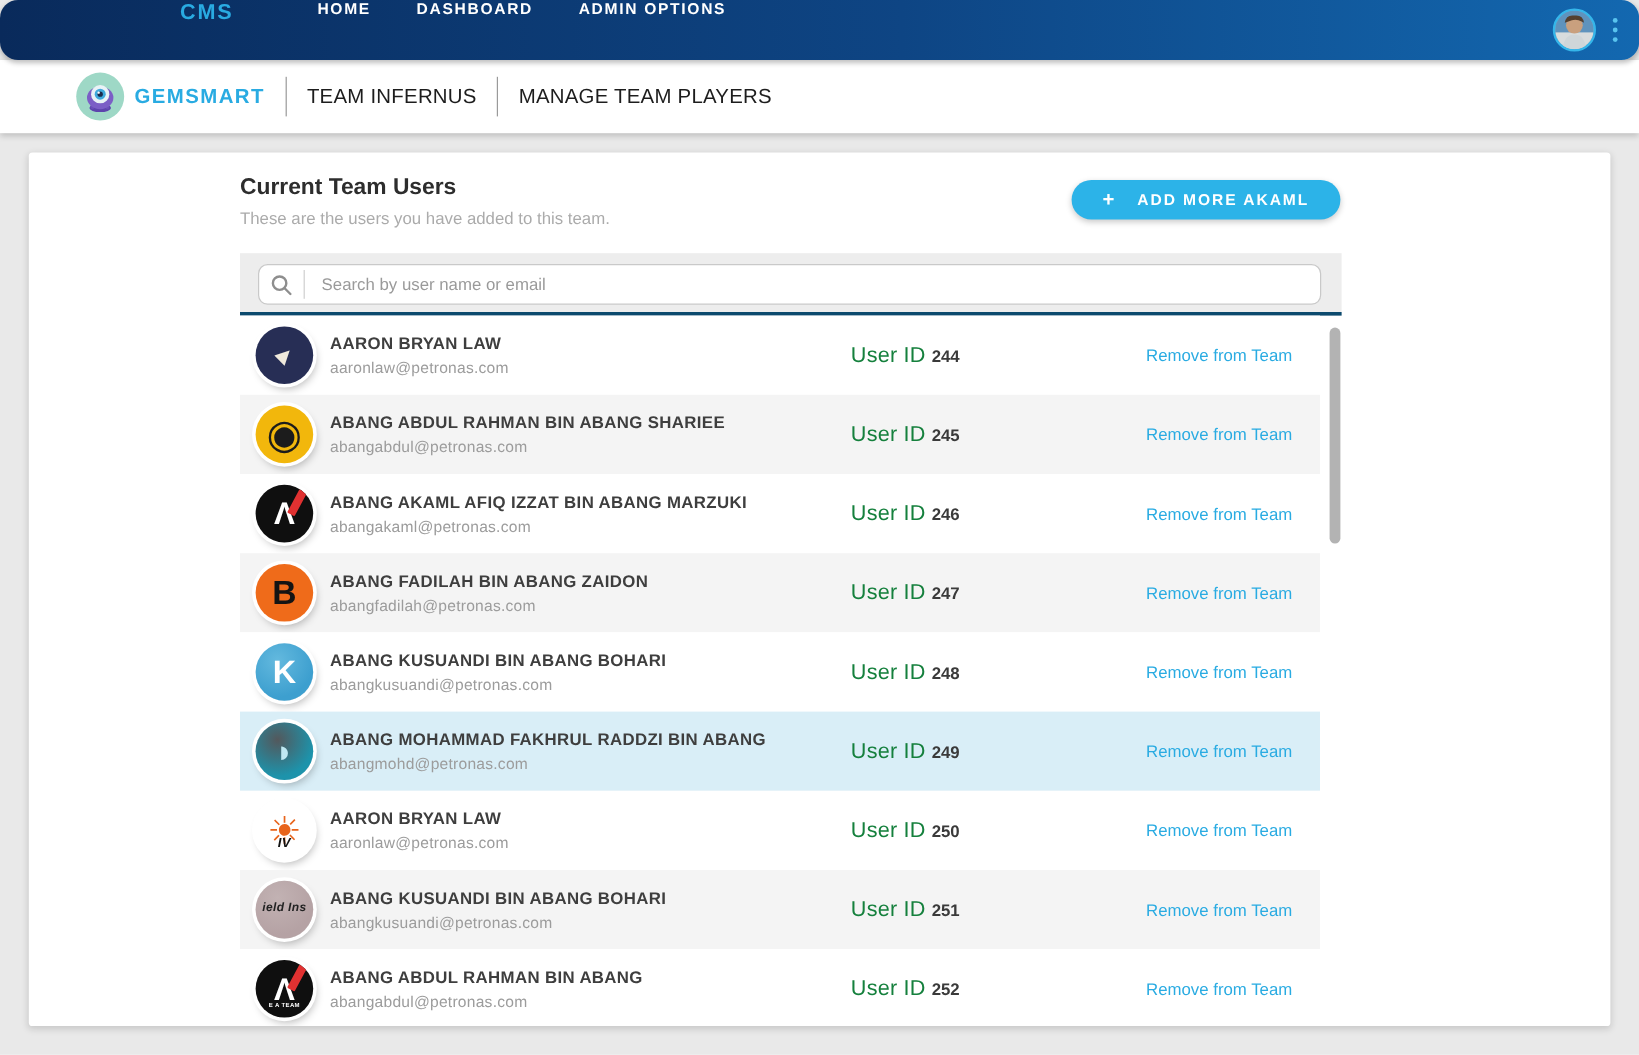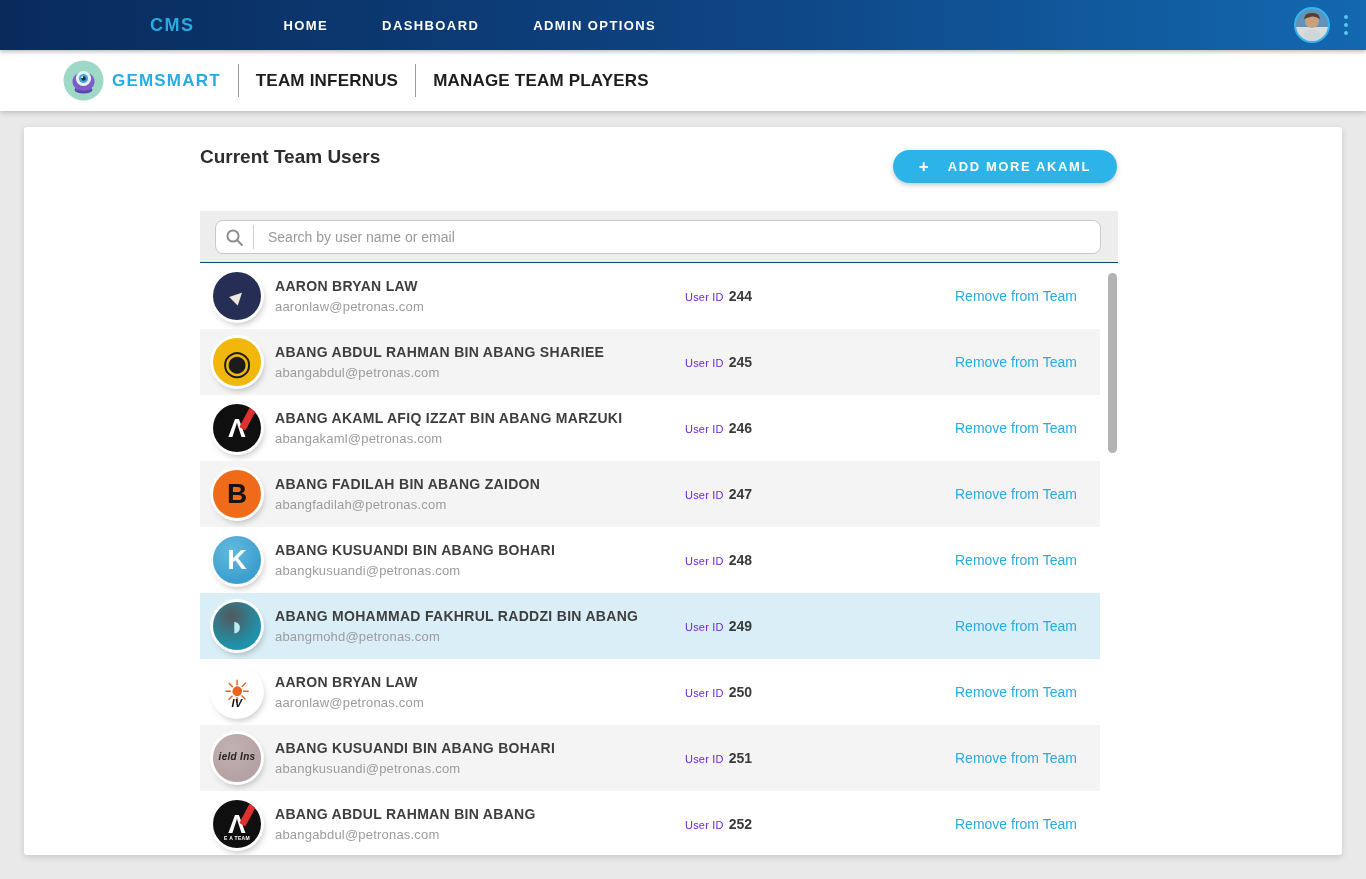--- a/index.html
+++ b/index.html
@@ -8,29 +8,30 @@
     font-family:"Liberation Sans", sans-serif;
     background:#e9e9e9;
     position:relative;
     overflow:hidden;
   }
 
   
   .topnav {
     position:absolute; left:0; top:0; width:1366px; height:50px;
     background:linear-gradient(90deg,#092a5b 0%,#0e4584 55%,#1368b0 100%);
-    display:flex; align-items:center;
+    display:flex; 
     box-shadow:0 2px 4px rgba(0,0,0,.25);
     z-index:30;
+    border-radius:15px;
   }
   .cms-brand {
     margin-left:150px; color:#29abe2; font-size:18px; font-weight:700;
     letter-spacing:1.5px; cursor:pointer;
   }
-  .topnav-items { display:flex; margin-left:89px; gap:54px; }
+  .topnav-items { display:flex; margin-left:70px; gap:38px; }
   .topnav-item {
     color:#fff; font-size:13px; font-weight:600; letter-spacing:1.4px;
     cursor:pointer; white-space:nowrap;
   }
   .topnav-right { margin-left:auto; display:flex; align-items:center; margin-right:14px; }
   .user-meta { text-align:right; margin-right:10px; }
   .user-name { color:#fff; font-size:14px; font-weight:700; letter-spacing:1.6px; }
   .user-datetime { color:#dcebf7; font-size:12px; letter-spacing:.6px; margin-top:3px; white-space:pre; }
   .nav-avatar {
     width:36px; height:36px; border-radius:50%; border:2px solid #35b6ea;
@@ -46,21 +47,21 @@
     box-shadow:0 2px 5px rgba(0,0,0,.18);
     z-index:20;
     padding-left:44px;
   }
   .gem-logo { width:41px; height:41px; margin-left:19px; flex:0 0 auto; }
   .gem-brand {
     color:#29abe2; font-size:17px; font-weight:700; letter-spacing:1.2px; margin-left:8px;
   }
   .crumb-divider { width:1px; height:33px; background:#9a9a9a; margin:0 17px; }
   .crumb {
-    color:#1d1d1d; font-size:17px; font-weight:700; letter-spacing:.2px; white-space:nowrap;
+    color:#1d1d1d; font-size:17px; font-weight:400; letter-spacing:.2px; white-space:nowrap;
   }
 
   
   .card {
     position:absolute; left:24px; top:127px; width:1318px; height:728px;
     background:#fff; border-radius:3px;
     box-shadow:0 2px 6px rgba(0,0,0,.15);
     overflow:hidden;
   }
   .card-inner { position:relative; margin-left:176px; width:918px; }
@@ -75,21 +76,21 @@
     display:flex; align-items:center; padding:0 26px; cursor:pointer;
     box-shadow:0 2px 5px rgba(0,0,0,.22);
     font-family:inherit;
   }
   .add-btn .plus { font-size:17px; font-weight:700; margin-right:19px; line-height:1; }
   .add-btn .add-label { font-size:13px; font-weight:700; letter-spacing:1.6px; }
 
   
   .search-panel {
     width:918px; height:52px; background:#ededed; position:relative;
-    border-bottom:1px solid #0c4a6e;
+    border-bottom:3px solid #0c4a6e;
   }
   .search-box {
     position:absolute; left:15px; top:9px; width:886px; height:34px;
     background:#fff; border:1px solid #c9c9c9; border-radius:8px;
     display:flex; align-items:center;
   }
   .search-icon { margin-left:9px; flex:0 0 auto; display:flex; }
   .search-sep { width:1px; height:24px; background:#cfcfcf; margin-left:9px; }
   .search-input {
     flex:1; border:none; outline:none; background:transparent;
@@ -116,21 +117,21 @@
   .avatar .accent {
     position:absolute; top:4px; right:10px; width:7px; height:22px;
     transform:rotate(28deg); border-radius:1px;
   }
 
   .uinfo { position:absolute; left:75px; top:50%; transform:translateY(-50%); display:flex; flex-direction:column; gap:5px; }
   .uname { font-size:14px; font-weight:700; color:#3e3e3e; letter-spacing:.3px; white-space:nowrap; }
   .uemail { font-size:13px; color:#9c9c9c; letter-spacing:.2px; }
 
   .uid { position:absolute; left:485px; top:50%; transform:translateY(-50%); white-space:nowrap; }
-  .uid-label { font-size:11px; color:#6d28d9; letter-spacing:.2px; }
+  .uid-label { font-size:18px; color:#15803d; letter-spacing:.2px;margin-left:24px; }
   .uid-value { font-size:14px; font-weight:700; color:#3a3a3a; margin-left:5px; }
 
   .remove {
     position:absolute; left:755px; top:50%; transform:translateY(-50%);
     font-size:14px; color:#29abe2; cursor:pointer; text-decoration:none; white-space:nowrap;
   }
 
   .scroll-thumb {
     position:absolute; left:908px; top:10px; width:9px; height:180px;
     background:#b3b3b3; border-radius:5px; cursor:pointer;
@@ -180,20 +181,21 @@
   <div class="crumb-divider"></div>
   <div class="crumb">TEAM INFERNUS</div>
   <div class="crumb-divider"></div>
   <div class="crumb">MANAGE TEAM PLAYERS</div>
 </div>
 
 <div class="card">
   <div class="card-inner">
     <div class="card-head">
       <div class="card-title">Current Team Users</div>
+      <div class="card-subtitle">These are the users you have added to this team.</div>
       <button class="add-btn">
         <span class="plus">+</span>
         <span class="add-label">ADD MORE AKAML</span>
       </button>
     </div>
 
     <div class="search-panel">
       <div class="search-box">
         <span class="search-icon">
           <svg width="19" height="19" viewBox="0 0 19 19">

